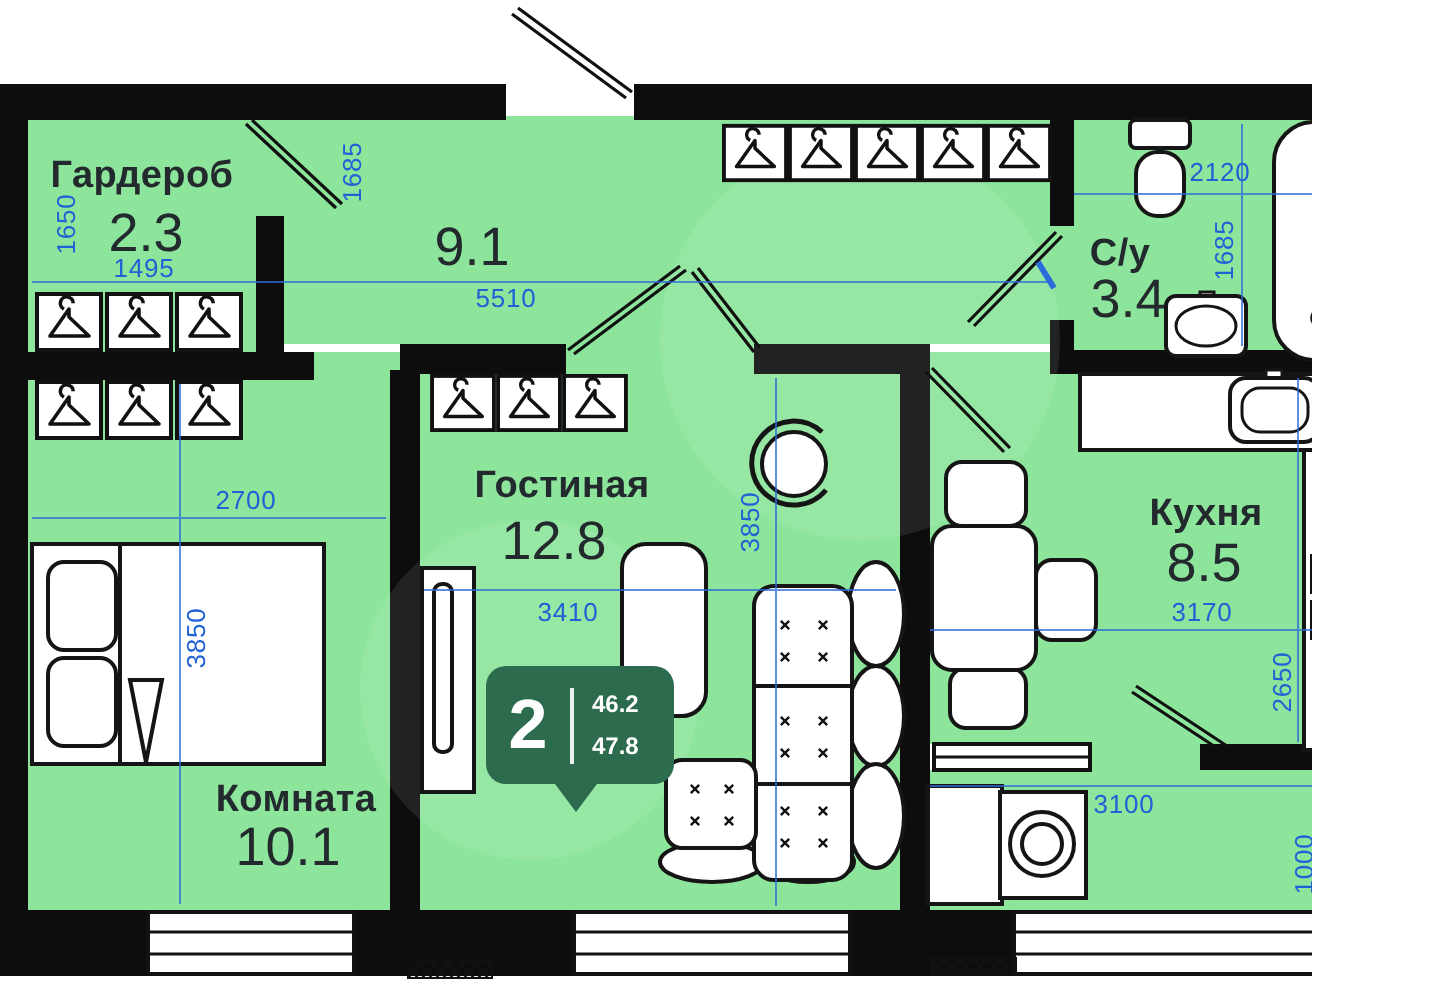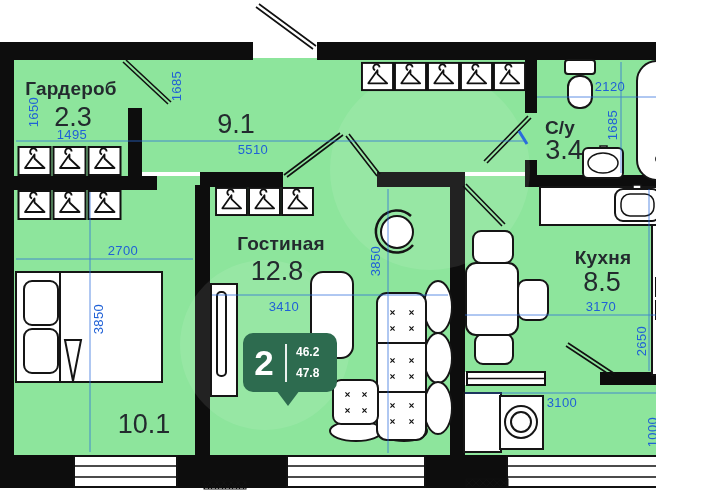--- a/index.html
+++ b/index.html
@@ -262,20 +262,21 @@
     </g>
   </svg>
 
   <div class="lbl rname" style="left:71px;top:88px">Гардероб</div>
   <div class="lbl rarea" style="left:73px;top:117px">2.3</div>
   <div class="lbl rarea" style="left:236px;top:124px">9.1</div>
   <div class="lbl rname" style="left:560px;top:127px">С/у</div>
   <div class="lbl rarea" style="left:564px;top:150px">3.4</div>
   <div class="lbl rname" style="left:281px;top:243px">Гостиная</div>
   <div class="lbl rarea" style="left:277px;top:271px">12.8</div>
+  <div class="lbl rname" style="left:148px;top:400px">Комната</div>
   <div class="lbl rarea" style="left:144px;top:424px">10.1</div>
   <div class="lbl rname" style="left:603px;top:257px">Кухня</div>
   <div class="lbl rarea" style="left:602px;top:282px">8.5</div>
 
   <div class="dim dimv" style="left:33px;top:112px">1650</div>
   <div class="dim" style="left:72px;top:134px">1495</div>
   <div class="dim dimv" style="left:176px;top:86px">1685</div>
   <div class="dim" style="left:253px;top:149px">5510</div>
   <div class="dim" style="left:610px;top:86px">2120</div>
   <div class="dim dimv" style="left:612px;top:125px">1685</div>

